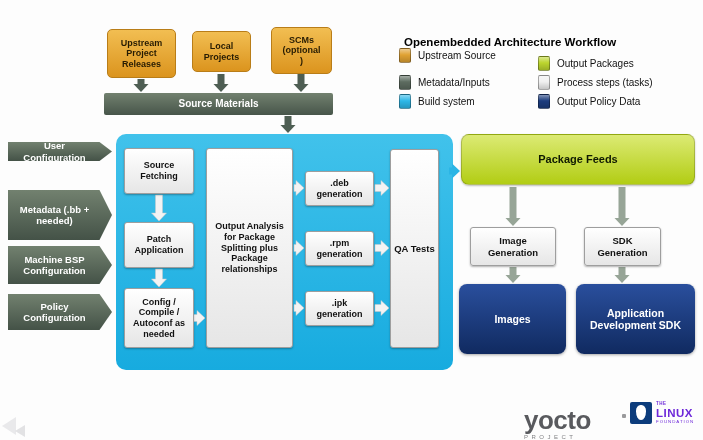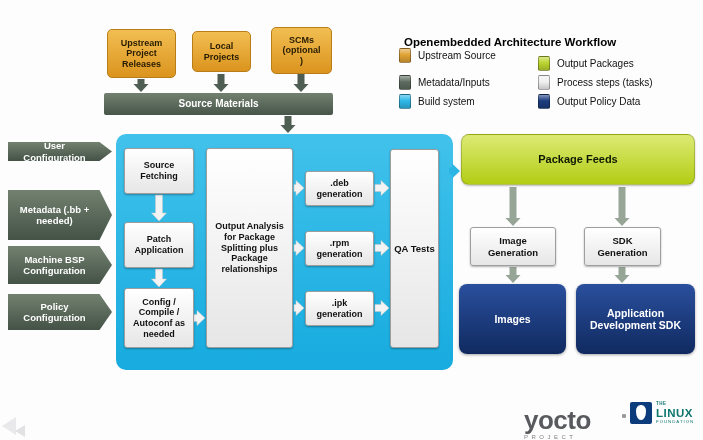--- a/index.html
+++ b/index.html
@@ -48,21 +48,21 @@
   .yocto{position:absolute;left:524px;top:397px;width:98px;text-align:left;z-index:3;margin-top:10px;}
   .yocto .word{font-size:26px;font-weight:bold;letter-spacing:-.5px;color:#595A5E;line-height:1;}
   .yocto .tag{font-size:6px;letter-spacing:3.5px;color:#808184;margin-top:1px;}
 
   .sepdot{position:absolute;left:622px;top:414px;width:4px;height:4px;background:#9A9A9C;border-radius:1px;z-index:3;}
 
   .lf{position:absolute;left:630px;top:402px;display:flex;gap:4px;z-index:3;}
   .lf .sq{width:22px;height:22px;background:#0C3C7C;border-radius:2px;position:relative;}
   .lf .penguin{position:absolute;left:6px;top:3px;width:10px;height:15px;background:#fff;
                border-radius:45% 45% 48% 48% / 38% 38% 58% 58%;}
-  .lf .txt{display:flex;flex-direction:column;justify-content:center;color:#0f766e;line-height:1.1;}
+  .lf .txt{display:flex;flex-direction:column;justify-content:center;color:#6d28d9;line-height:1.1;}
   .lf .the{font-size:4.5px;font-weight:bold;letter-spacing:.5px;}
   .lf .linux{font-size:11.5px;font-weight:bold;letter-spacing:.5px;}
   .lf .found{font-size:4.4px;letter-spacing:.95px;}
 
   .artifact{position:absolute;width:0;height:0;border-style:solid;z-index:0;}
   .artifact.a1{left:2px;top:417px;border-width:9px 14px 9px 0;border-color:transparent #E9E9EB transparent transparent;}
   .artifact.a2{left:15px;top:425px;border-width:6px 10px 6px 0;border-color:transparent #E2E2E4 transparent transparent;}
 </style>
 </head>
 <body>

